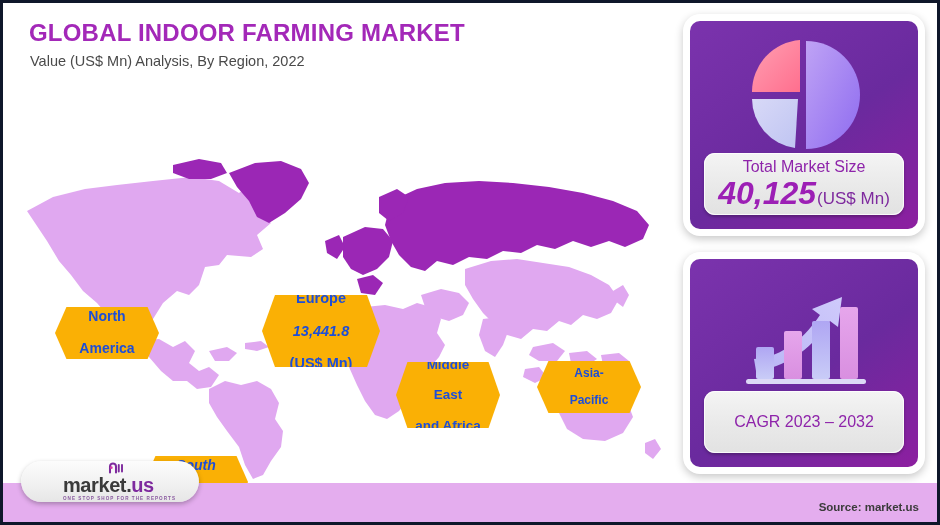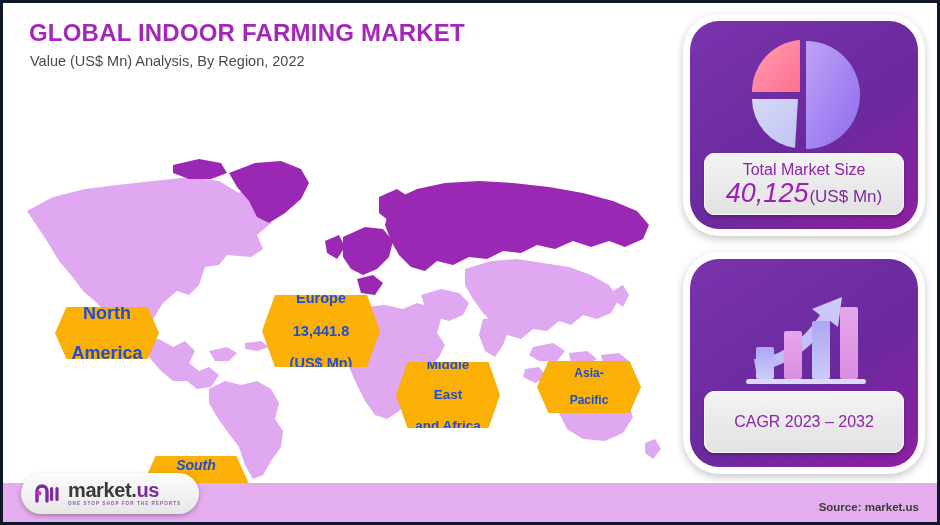--- a/index.html
+++ b/index.html
@@ -41,34 +41,34 @@
     color:#1d4ed8;
     font-weight:bold;
     text-align:center;
     line-height:1.12;
     -webkit-clip-path:polygon(11% 0,89% 0,100% 50%,89% 100%,11% 100%,0 50%);
     clip-path:polygon(11% 0,89% 0,100% 50%,89% 100%,11% 100%,0 50%);
     display:flex;align-items:center;justify-content:center;
     filter:drop-shadow(2px 3px 2px rgba(0,0,0,.38));
   }
   .hex span{display:block;width:100%;}
-  .hex .ital{}
-
-  #hex-na{left:42px;top:218px;width:104px;height:52px;font-size:18px;}
+  .hex .ital{font-style:italic;}
+
+  #hex-na{left:42px;top:218px;width:104px;height:52px;font-size:14px;}
   #hex-sa{left:131px;top:367px;width:104px;height:52px;font-size:14px;font-style:italic;}
   #hex-eu{left:249px;top:206px;width:118px;height:72px;font-size:14.5px;}
   #hex-mea{left:383px;top:273px;width:104px;height:66px;font-size:13.5px;}
   #hex-ap{left:524px;top:252px;width:104px;height:52px;font-size:12px;margin-top:20px;}
 
   
   .card{
     position:absolute;
     background:#6C2BA0;
     background-image:linear-gradient(145deg,#7b33ad 0%,#6a2a9e 55%,#8d1fa0 100%);
-    border-radius:29px;
+    border-radius:10px;
     box-shadow:0 0 0 7px #ffffff, 0 3px 9px 7px rgba(0,0,0,.22);
   }
   #card-top{left:687px;top:18px;width:228px;height:208px;}
   #card-bottom{left:687px;top:256px;width:228px;height:208px;}
 
   .card-icon{
     position:absolute;left:0;right:0;top:10px;height:128px;
     display:flex;align-items:center;justify-content:center;
   }
   .value-pill{
@@ -77,38 +77,38 @@
     border-radius:11px;
     box-shadow:inset 0 0 0 1px rgba(255,255,255,.8), 0 2px 3px rgba(0,0,0,.25);
     display:flex;flex-direction:column;align-items:center;justify-content:center;
     color:#8B1FA8;
   }
   .pill-label{font-size:16px;line-height:1.1;color:#8E24AA;}
   .pill-value{
     display:flex;align-items:baseline;justify-content:center;
     line-height:1.05;margin-top:1px;
   }
-  .pill-big{font-size:27px;font-weight:normal;font-style:italic;color:#9C1FB5;}
+  .pill-big{font-size:32px;font-weight:bold;font-style:italic;color:#9C1FB5;}
   .pill-unit{font-size:17px;color:#7E2A9E;margin-left:1px;}
 
   
   #footer-bar{
     position:absolute;left:0;right:0;bottom:0;height:39px;
     background:#E4ADEE;
   }
   #source{
     position:absolute;right:18px;bottom:9px;
     font-size:11.5px;font-weight:bold;color:#3b3b3b;
   }
   #logo-pill{
-    position:absolute;left:18px;bottom:8px;width:178px;height:41px;
+    position:absolute;left:18px;bottom:20px;width:178px;height:41px;
     background:linear-gradient(180deg,#fcfcfc 0%,#f0f0f0 60%,#e6e6e6 100%);
     border-radius:21px;
     box-shadow:0 2px 5px rgba(0,0,0,.28);
-    display:flex;align-items:center;padding-left:12px;box-sizing:border-box;
+    display:flex;align-items:center;padding-left:12px;box-sizing:border-box;flex-direction:column;
   }
   #logo-text{margin-left:7px;}
   #logo-word{font-size:20px;font-weight:bold;color:#3a3a3a;letter-spacing:-.4px;line-height:1;}
   #logo-word .us{color:#7E2A9E;}
   #logo-tag{
     font-size:4.6px;font-weight:bold;color:#8a5aa0;letter-spacing:1.05px;
     margin-top:2px;line-height:1;
   }
 </style>
 </head>

